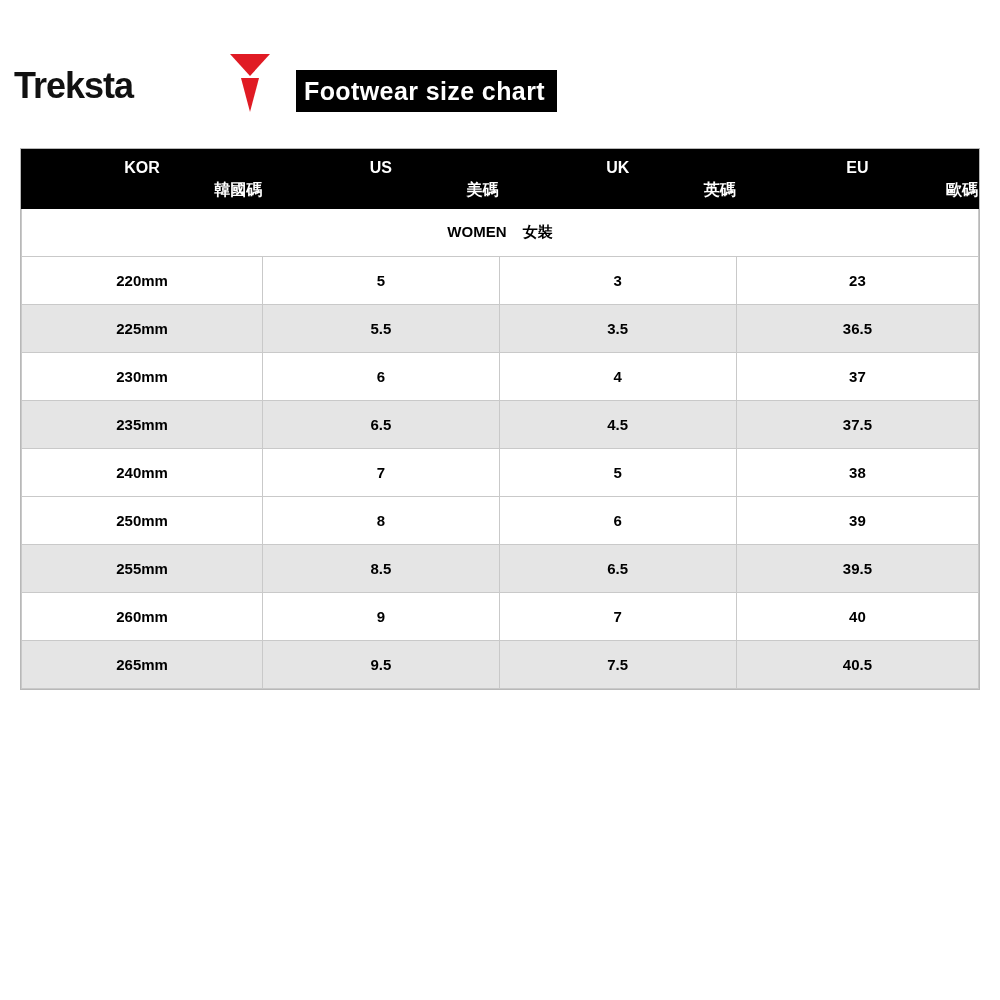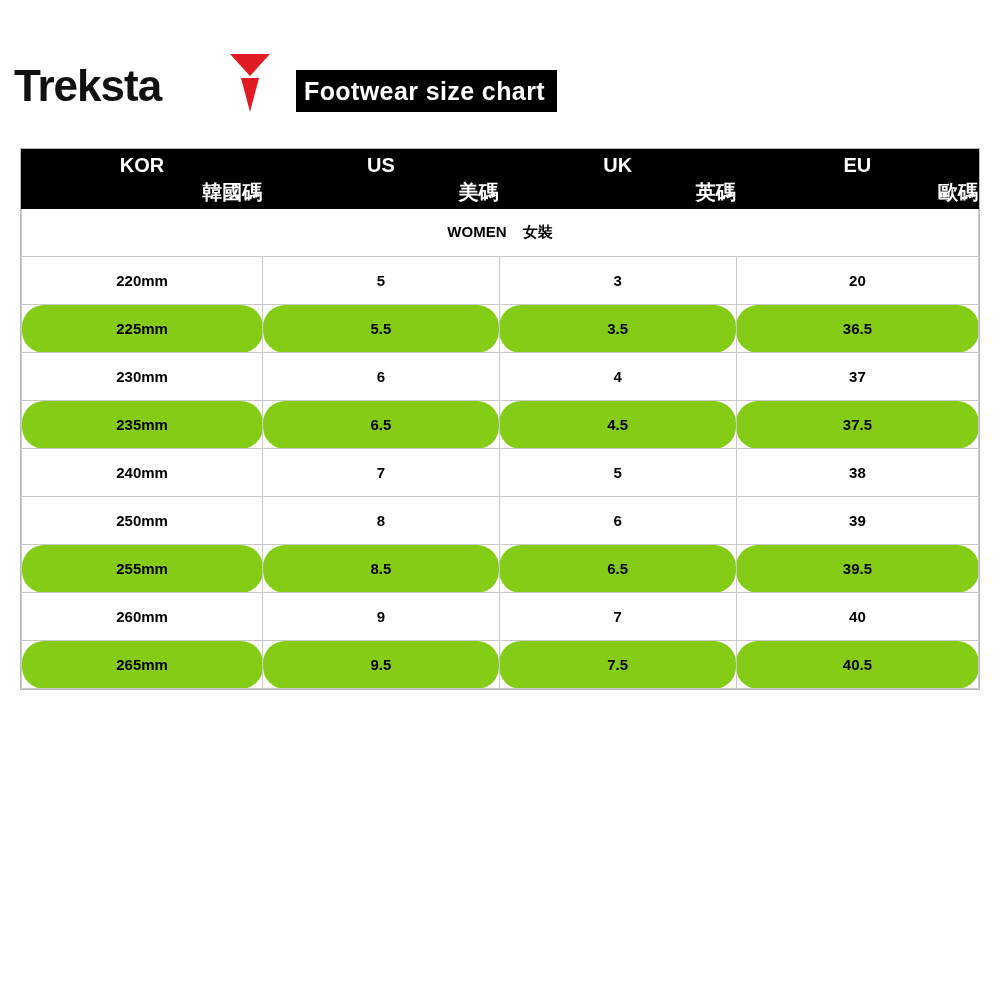--- a/index.html
+++ b/index.html
@@ -33,21 +33,21 @@
     position: absolute;
     left: 14px;
     top: 8px;
     height: 56px;
     display: flex;
     align-items: center;
   }
   .brand-text {
     font-family: "Liberation Sans", sans-serif;
     font-weight: bold;
-    font-size: 44px;
+    font-size: 36px;
     letter-spacing: -1px;
     line-height: 44px;
     color: #111111;
   }
   .brand-mark {
     position: absolute;
     left: 228px;
     top: 2px;
     width: 44px;
     height: 62px;
@@ -113,28 +113,28 @@
   }
   .group-label .zh {
     font-weight: bold;
     margin-left: 12px;
   }
   thead.head-row th {
     background: #000000;
     color: #ffffff;
     height: 58px;
     line-height: 1.35;
-    font-size: 20px;
+    font-size: 16px;
     border-color: #000000;
   }
   thead.head-row th .unit-en { display: block; }
   thead.head-row th .unit-zh { display: block; text-align: right; }
 
   tbody.body-rows tr.odd td { background: #ffffff; }
-  tbody.body-rows tr.even td { background: #84cc16; border-radius: 22px; }
+  tbody.body-rows tr.even td { background: #e5e5e5; }
 
   col.c1 { width: 25.2%; }
   col.c2 { width: 24.7%; }
   col.c3 { width: 24.8%; }
   col.c4 { width: 25.3%; }
 </style>
 </head>
 <body>
 
 <div class="page">
@@ -194,21 +194,21 @@
             <span class="unit-zh">歐碼</span>
           </th>
         </tr>
       </thead>
 
       <tbody class="body-rows">
         <tr class="odd">
           <td>220mm</td>
           <td>5</td>
           <td>3</td>
-          <td>20</td>
+          <td>23</td>
         </tr>
         <tr class="even">
           <td>225mm</td>
           <td>5.5</td>
           <td>3.5</td>
           <td>36.5</td>
         </tr>
         <tr class="odd">
           <td>230mm</td>
           <td>6</td>

